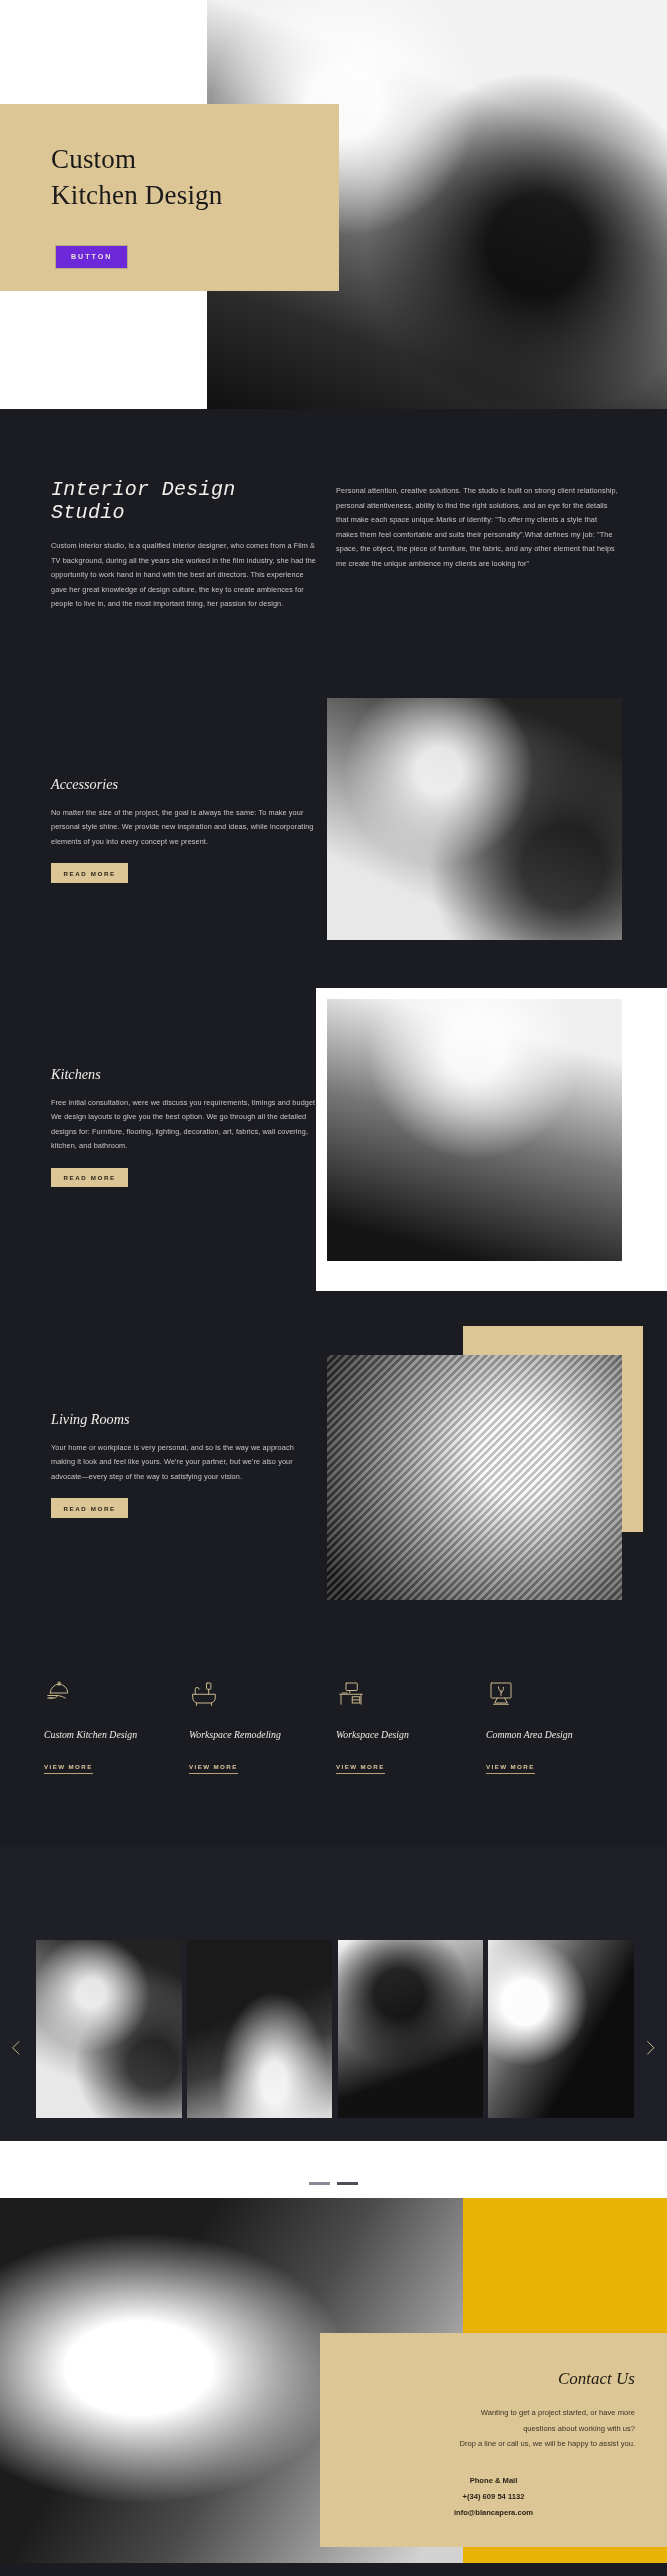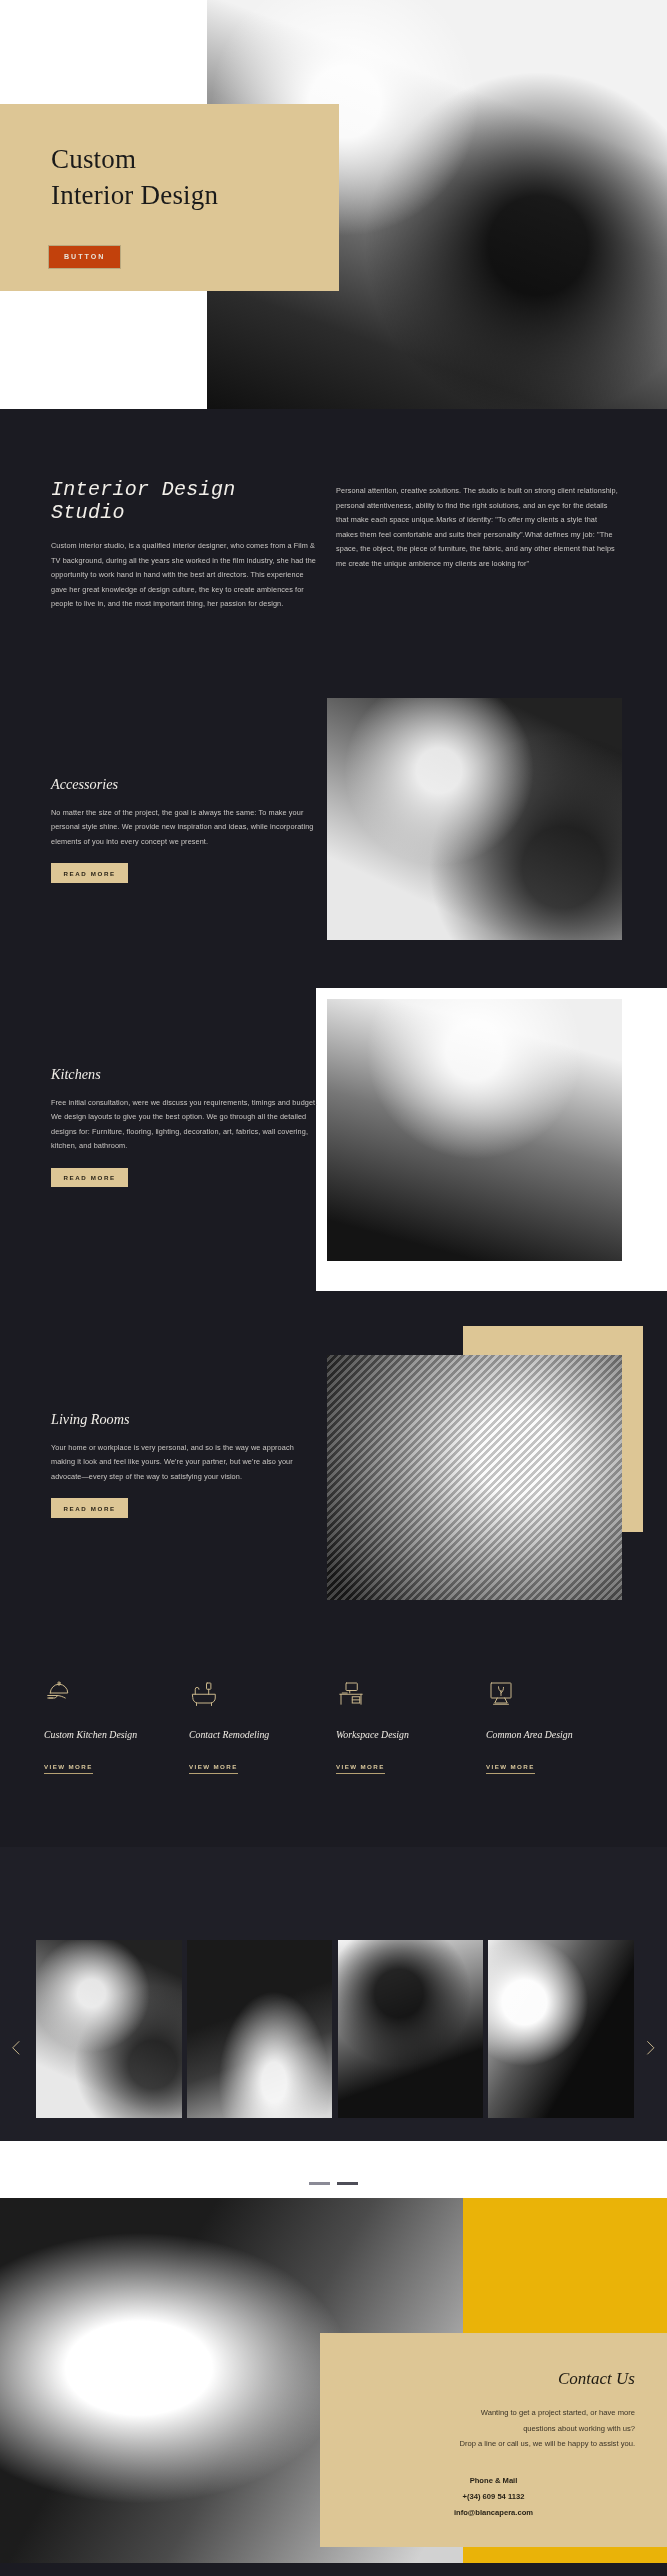--- a/index.html
+++ b/index.html
@@ -46,22 +46,22 @@
   .hero-card {
     position:absolute; left:0; top:104px; width:339px; height:187px;
     background:#ddc695;
   }
   .hero-title {
     position:absolute; left:51px; top:142px; width:285px;
     font-family:"Liberation Serif", serif; font-size:27px; line-height:1.33;
     color:#1a1a1a; letter-spacing:0.2px;
   }
   .hero-btn {
-    position:absolute; left:48px; top:245px;
-    background:#c2410c; color:#e9e5dc; border:0.9px solid #b9a97f;
+    position:absolute; left:55px; top:245px;
+    background:#6d28d9; color:#e9e5dc; border:0.9px solid #b9a97f;
     font-size:7.1px; letter-spacing:2px; padding:7.1px 15px;
     font-weight:700; cursor:pointer;
   }
 
   
   .dark { position:relative; width:667px; background:#1b1b22; }
 
   .intro { position:relative; height:285px; }
   .intro-left { position:absolute; left:51px; top:0px; width:267px; }
   .intro-right { position:absolute; left:336px; top:5.3px; width:285px; }
@@ -122,21 +122,21 @@
 </head>
 <body>
 
 <div class="page">
 
   <div class="hero">
     <div class="hero-photo ph tex1"></div>
     <div class="hero-card"></div>
     <div class="hero-title">
       <div>Custom</div>
-      <div>Interior Design</div>
+      <div>Kitchen Design</div>
     </div>
     <button class="hero-btn">BUTTON</button>
   </div>
 
   <div class="dark" style="height:1526px;">
 
     <div class="intro" style="padding-top:69px;">
       <div class="intro-left" style="top:69px;">
         <div class="sec-h">Interior Design Studio</div>
         <div class="body-t">Custom interior studio, is a qualified interior designer, who comes from a Film &amp; TV background, during all the years she worked in the film industry, she had the opportunity to work hand in hand with the best art directors. This experience gave her great knowledge of design culture, the key to create ambiences for people to live in, and the most important thing, her passion for design.</div>
@@ -196,21 +196,21 @@
         <div class="svc-ico">
           <svg viewBox="0 0 48 48" fill="none" stroke="#cbb88c" stroke-width="1.6" stroke-linecap="round">
             <path d="M6 26h36v6a8 8 0 0 1-8 8H14a8 8 0 0 1-8-8Z"></path>
               <path d="M12 40v4"></path>
               <path d="M36 40v4"></path>
             <rect x="28" y="8" width="7" height="10" rx="1"></rect>
               <path d="M31.5 18v8"></path>
               <path d="M10 26v-8a3 3 0 0 1 6 0"></path>
           </svg>
         </div>
-        <div class="svc-label">Contact Remodeling</div>
+        <div class="svc-label">Workspace Remodeling</div>
         <a class="svc-link" href="#">VIEW MORE</a>
       </div>
 
       <div class="svc" style="left:336px;">
         <div class="svc-ico">
           <svg viewBox="0 0 48 48" fill="none" stroke="#cbb88c" stroke-width="1.6" stroke-linecap="round">
             <rect x="16" y="8" width="18" height="12" rx="1"></rect>
               <path d="M22 20v4"></path>
             <path d="M6 26h36"></path>
               <path d="M8 26v16"></path>

